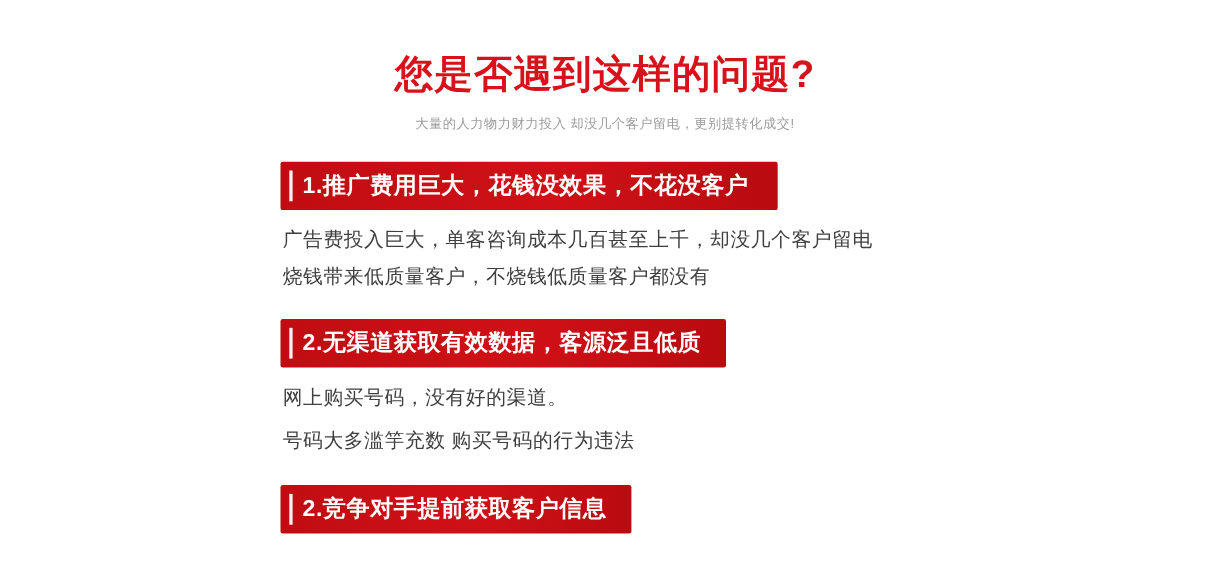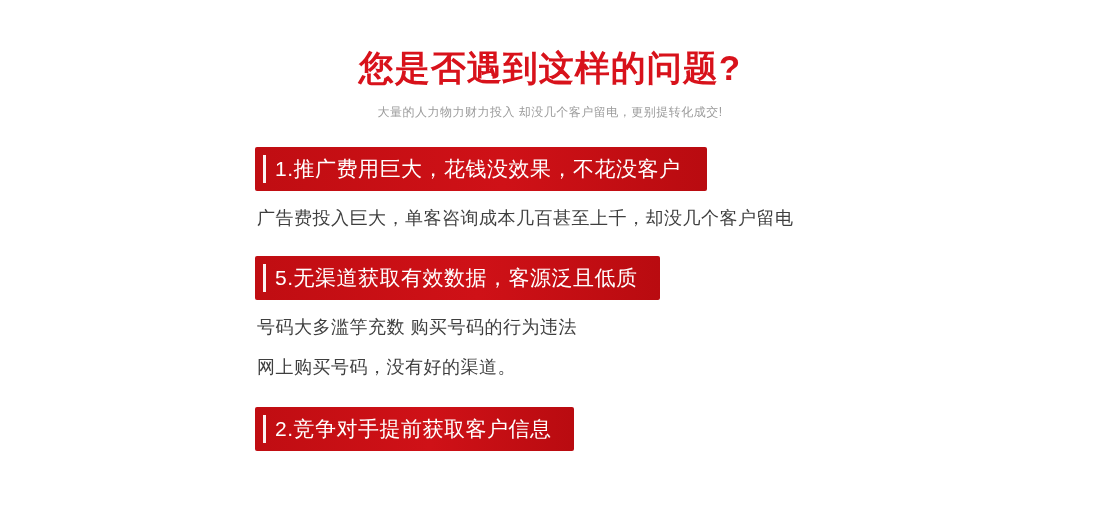--- a/index.html
+++ b/index.html
@@ -48,21 +48,21 @@
   .block {
     margin-bottom: 6px;
   }
   .ribbon {
     display: inline-block;
     position: relative;
     background: #c20c0c;
     background: linear-gradient(90deg, #c00d12 0%, #cf1117 55%, #b90b10 100%);
     color: #ffffff;
     font-size: 21px;
-    font-weight: normal;
+    font-weight: bold;
     line-height: 1;
     padding: 11px 22px 12px 20px;
     border-radius: 2px;
     letter-spacing: 0.5px;
   }
   .ribbon::before {
     content: "";
     position: absolute;
     left: 8px;
     top: 8px;
@@ -99,28 +99,29 @@
 
   <h1 class="headline">您是否遇到这样的问题?</h1>
   <p class="subhead">大量的人力物力财力投入 却没几个客户留电，更别提转化成交!</p>
 
   <div class="blocks">
 
     <div class="block block-1">
       <div class="ribbon">1.推广费用巨大，花钱没效果，不花没客户</div>
       <div class="desc-wrap">
         <p class="desc desc-line">广告费投入巨大，单客咨询成本几百甚至上千，却没几个客户留电</p>
+        <p class="desc desc-line">烧钱带来低质量客户，不烧钱低质量客户都没有</p>
       </div>
     </div>
 
     <div class="block block-2">
-      <div class="ribbon">5.无渠道获取有效数据，客源泛且低质</div>
+      <div class="ribbon">2.无渠道获取有效数据，客源泛且低质</div>
       <div class="desc-wrap">
+        <p class="desc desc-line">网上购买号码，没有好的渠道。</p>
         <p class="desc desc-line">号码大多滥竽充数 购买号码的行为违法</p>
-        <p class="desc desc-line">网上购买号码，没有好的渠道。</p>
       </div>
     </div>
 
     <div class="block block-3">
       <div class="ribbon">2.竞争对手提前获取客户信息</div>
     </div>
 
   </div>
 </div>
 

